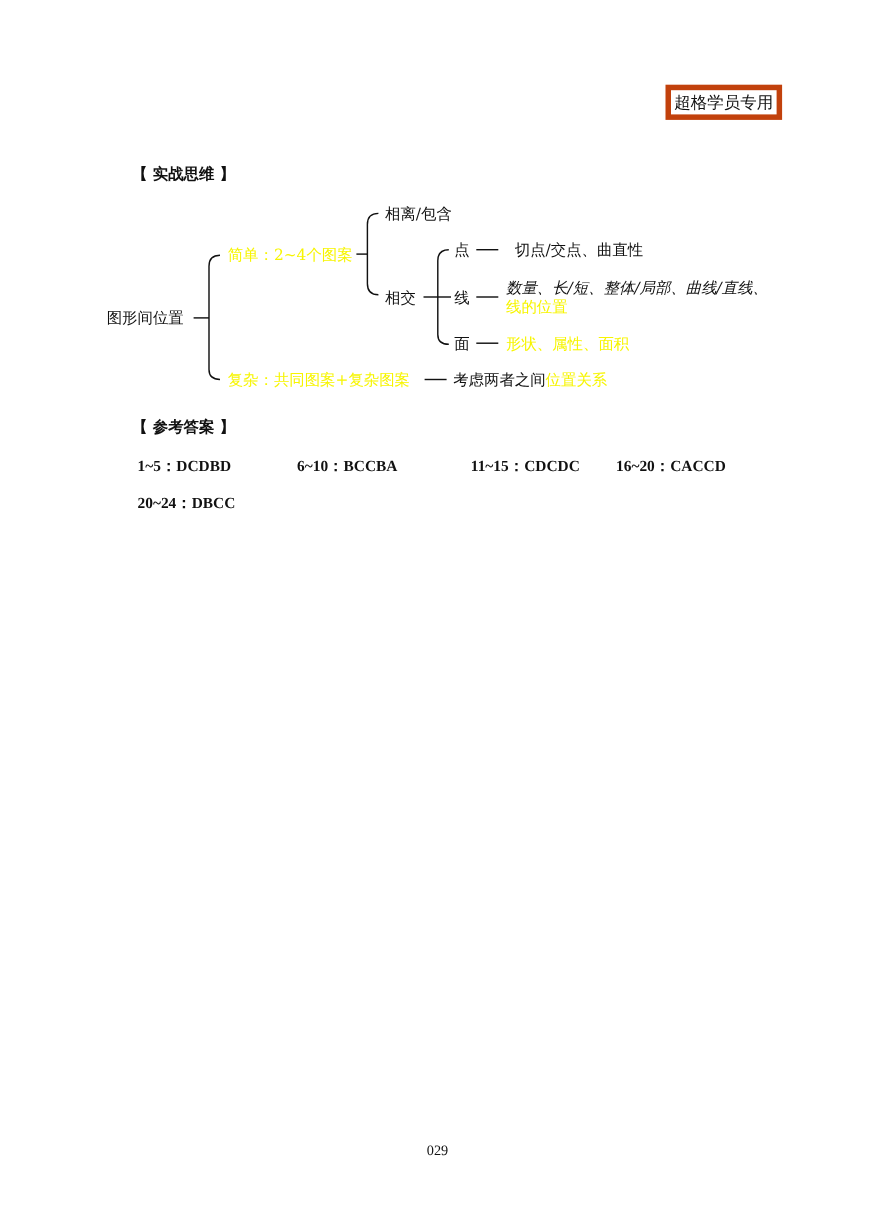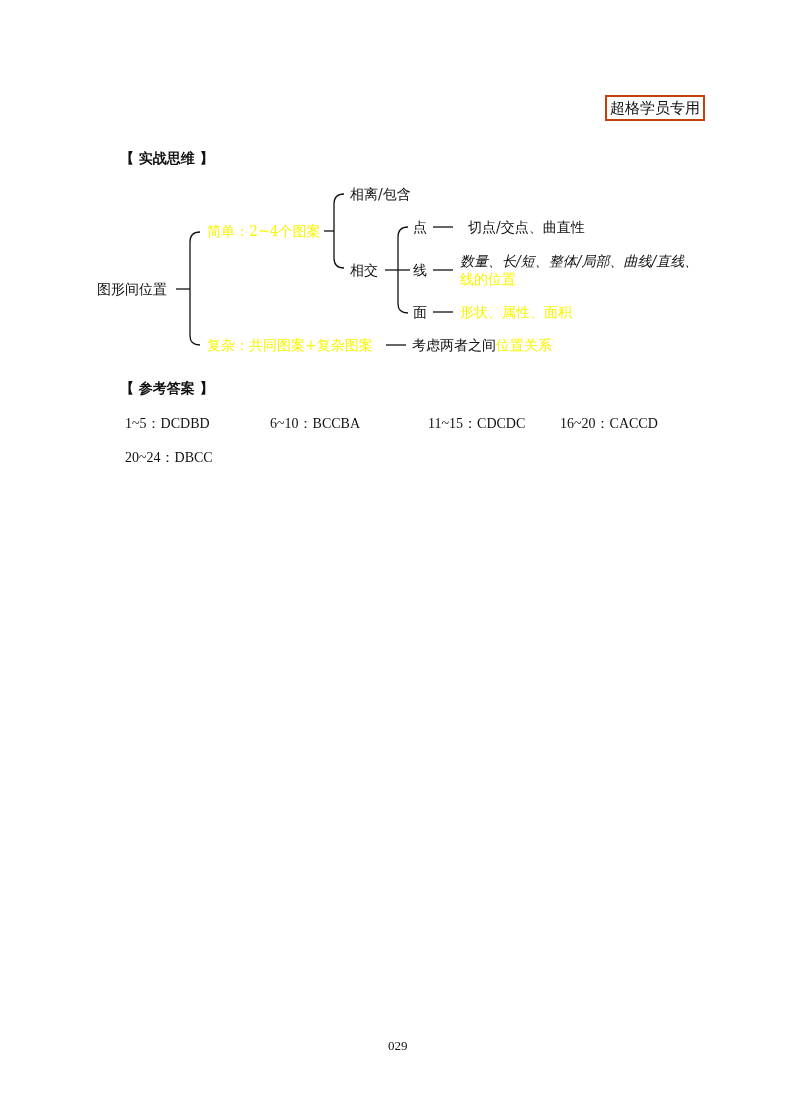--- a/index.html
+++ b/index.html
@@ -1,24 +1,24 @@
 <!DOCTYPE html>
 <html><head>
   <meta charset="utf-8">
   <style>
     html, body { margin:0; padding:0; background:#ffffff; }
     body { width:800px; height:1114px; position:relative; overflow:hidden;
       font-family:"DejaVu Serif","Liberation Serif",serif; color:#111; }
     .abs { position:absolute; white-space:nowrap; }
-    .badge { left:605px; top:77px; width:96px; height:22px; border:2px solid #c2410c;
-      font-size:15px; line-height:22px; text-align:center;margin-top:18px; }
+    .badge { left:605px; top:77px; width:96px; height:22px; border:5px solid #c2410c;
+      font-size:15px; line-height:22px; text-align:center; }
     .sec { font-family:"DejaVu Sans","Liberation Sans",sans-serif; font-weight:bold; font-size:14px; }
     .t { font-size:14px; }
     .y { color:#f7f500; }
-    .ans { font-family:"Liberation Serif",serif; font-size:14px; }
+    .ans { font-family:"Liberation Serif",serif; font-size:14px;font-weight:bold; }
     svg.lines { position:absolute; left:0; top:0; }
     .pg { left:388px; top:1038px; font-family:"Liberation Serif",serif; font-size:13px; }
   </style>
 </head>
 <body>
 
 <div class="abs badge">超格学员专用</div>
 
 <div class="abs sec" style="left:120px;top:150px;">【 实战思维 】</div>
 

